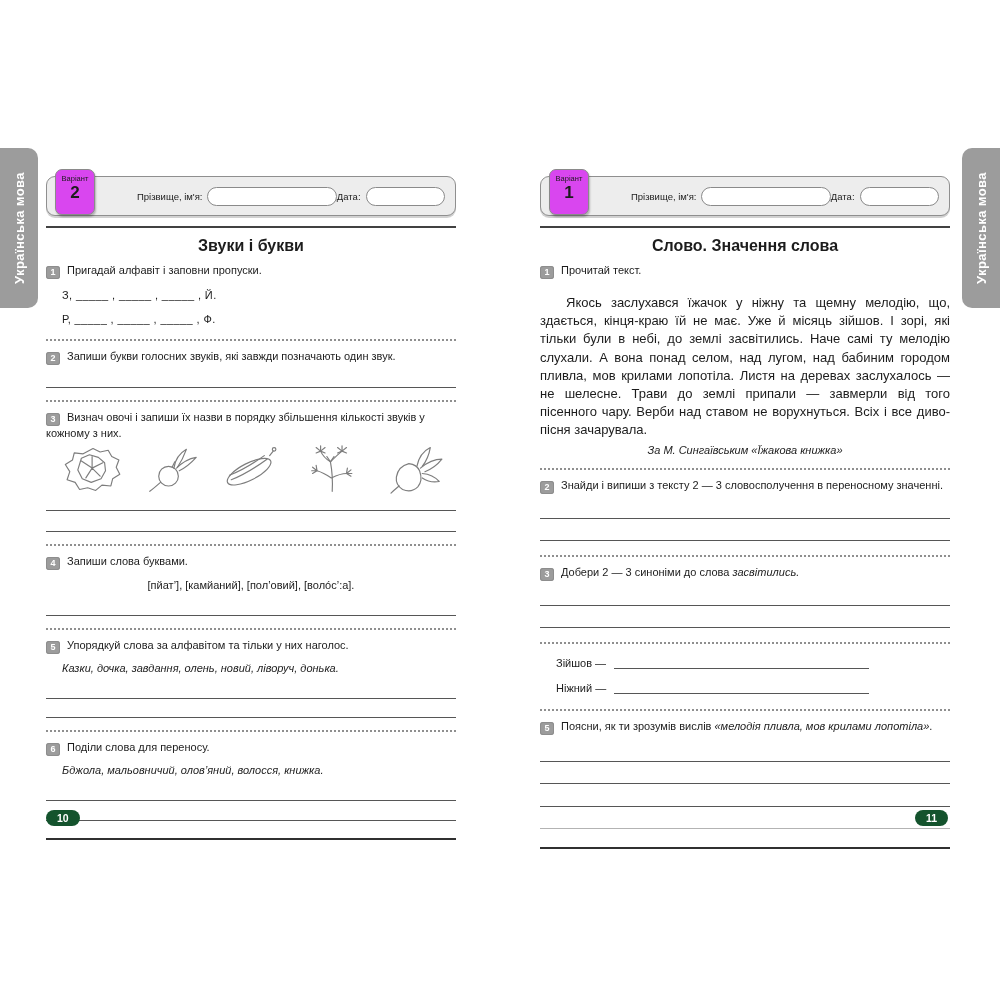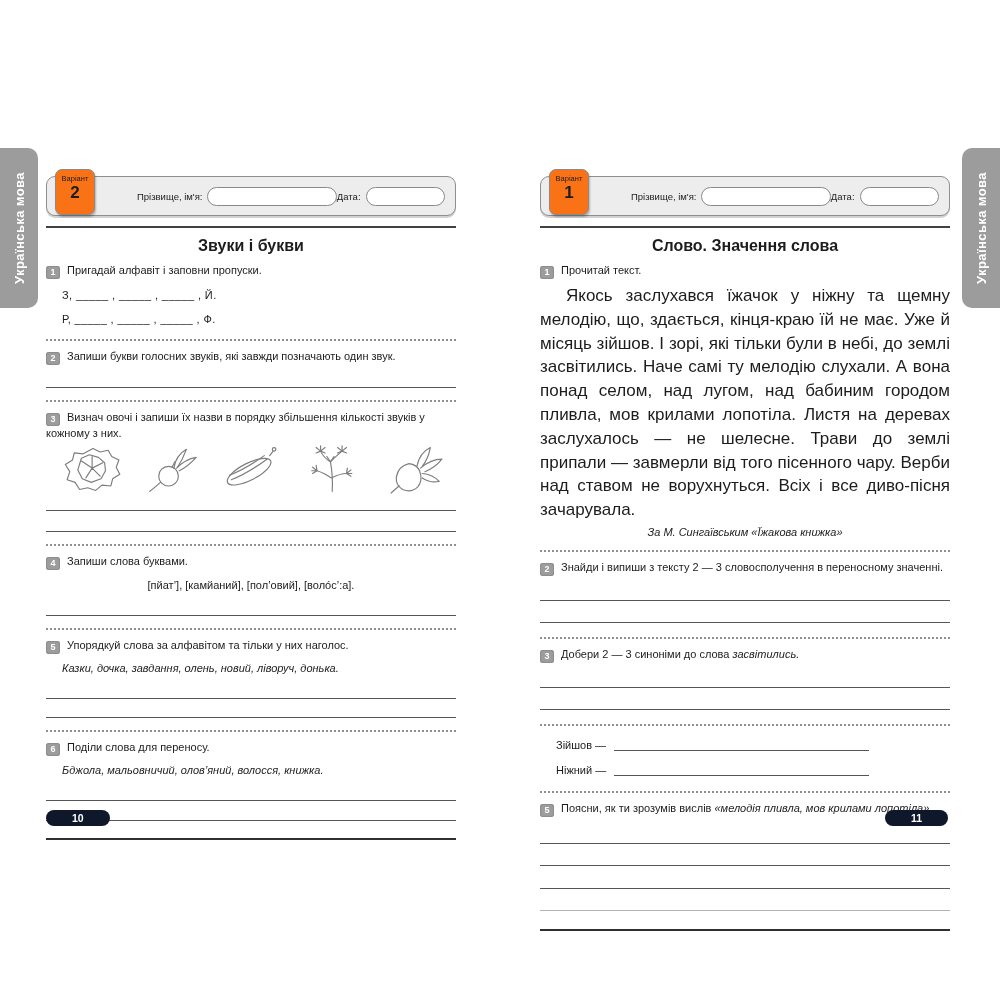--- a/index.html
+++ b/index.html
@@ -23,21 +23,21 @@
   
   .hdr{
     position:relative;height:40px;background:#ededed;
     border:1.5px solid #8f8f8f;border-radius:9px;
     box-shadow:0 2px 0 rgba(0,0,0,.18);
     display:flex;align-items:center;box-sizing:border-box;
     padding:0 10px 0 62px;
   }
   .variant{
     position:absolute;left:8px;top:-8px;width:40px;height:46px;
-    background:#f97316;border:1.5px solid #8a8a8a;border-radius:7px;
+    background:#d946ef;border:1.5px solid #8a8a8a;border-radius:7px;
     box-shadow:1px 2px 2px rgba(0,0,0,.25);text-align:center;box-sizing:border-box;
   }
   .variant .vlab{display:block;font-size:7.5px;margin-top:4px;}
   .variant .vnum{display:block;font-size:17px;font-weight:bold;line-height:1.15;}
   .flabel{font-size:9.5px;margin-right:5px;white-space:nowrap;margin-left:28px;}
   .flabel.datel{margin-left:auto;}
   .fbox{background:#fff;border:1.2px solid #8a8a8a;border-radius:10px;height:19px;box-sizing:border-box;}
   .fbox.name{width:150px;}
   .fbox.date{width:92px;}
   .rule{border-top:2px solid #414141;margin-top:10px;}
@@ -49,31 +49,31 @@
     color:#fff;font-size:9px;font-weight:bold;text-align:center;line-height:13px;
     margin-right:7px;vertical-align:-1px;box-shadow:inset 0 0 0 1px #8d8d8d;
   }
   .dotsep{border-top:2px dotted #8f8f8f;margin:12px 0 7px;}
   .wline{border-bottom:1.4px solid #565656;height:22px;}
   .wline.light{border-bottom-color:#b3b3b3;}
   .wline.thick{border-bottom:2.4px solid #303030;}
   .gapline{font-size:11px;line-height:16px;margin:8px 0 0 16px;letter-spacing:.4px;}
   .center-line{text-align:center;font-size:11px;margin-top:9px;}
   .italic-line{font-style:italic;font-size:11px;margin:8px 0 0 16px;}
-  .para{font-size:17px;line-height:1.4;text-align:justify;text-indent:26px;margin-top:5px;}
+  .para{font-size:13px;line-height:1.4;text-align:justify;text-indent:26px;margin-top:15px;}
   .attribution{text-align:center;font-style:italic;font-size:11px;margin-top:4px;}
   .pair-row{display:flex;align-items:flex-end;font-size:11px;margin:11px 0 0 16px;}
   .pair-line{display:inline-block;width:255px;border-bottom:1.3px solid #565656;margin-left:8px;height:13px;}
   
   .veg-row{display:flex;justify-content:space-between;align-items:center;padding:3px 8px 0 12px;}
   .veg{stroke:#7d7d7d;fill:none;stroke-width:1.3;stroke-linecap:round;stroke-linejoin:round;}
   
   .pagenum{
-    position:absolute;top:810px;background:#0f172a;color:#fff;font-weight:bold;
-    font-size:10.5px;border-radius:9px;padding:2px 26px;
+    position:absolute;top:810px;background:#14532d;color:#fff;font-weight:bold;
+    font-size:10.5px;border-radius:9px;padding:2px 11px;
   }
   #pagenum-left{left:46px;}
   #pagenum-right{right:52px;text-align:right;}
 </style>
 </head>
 <body>
 
 <div class="sidetab" id="tab-left">
   <span>Українська мова</span>
 </div>

